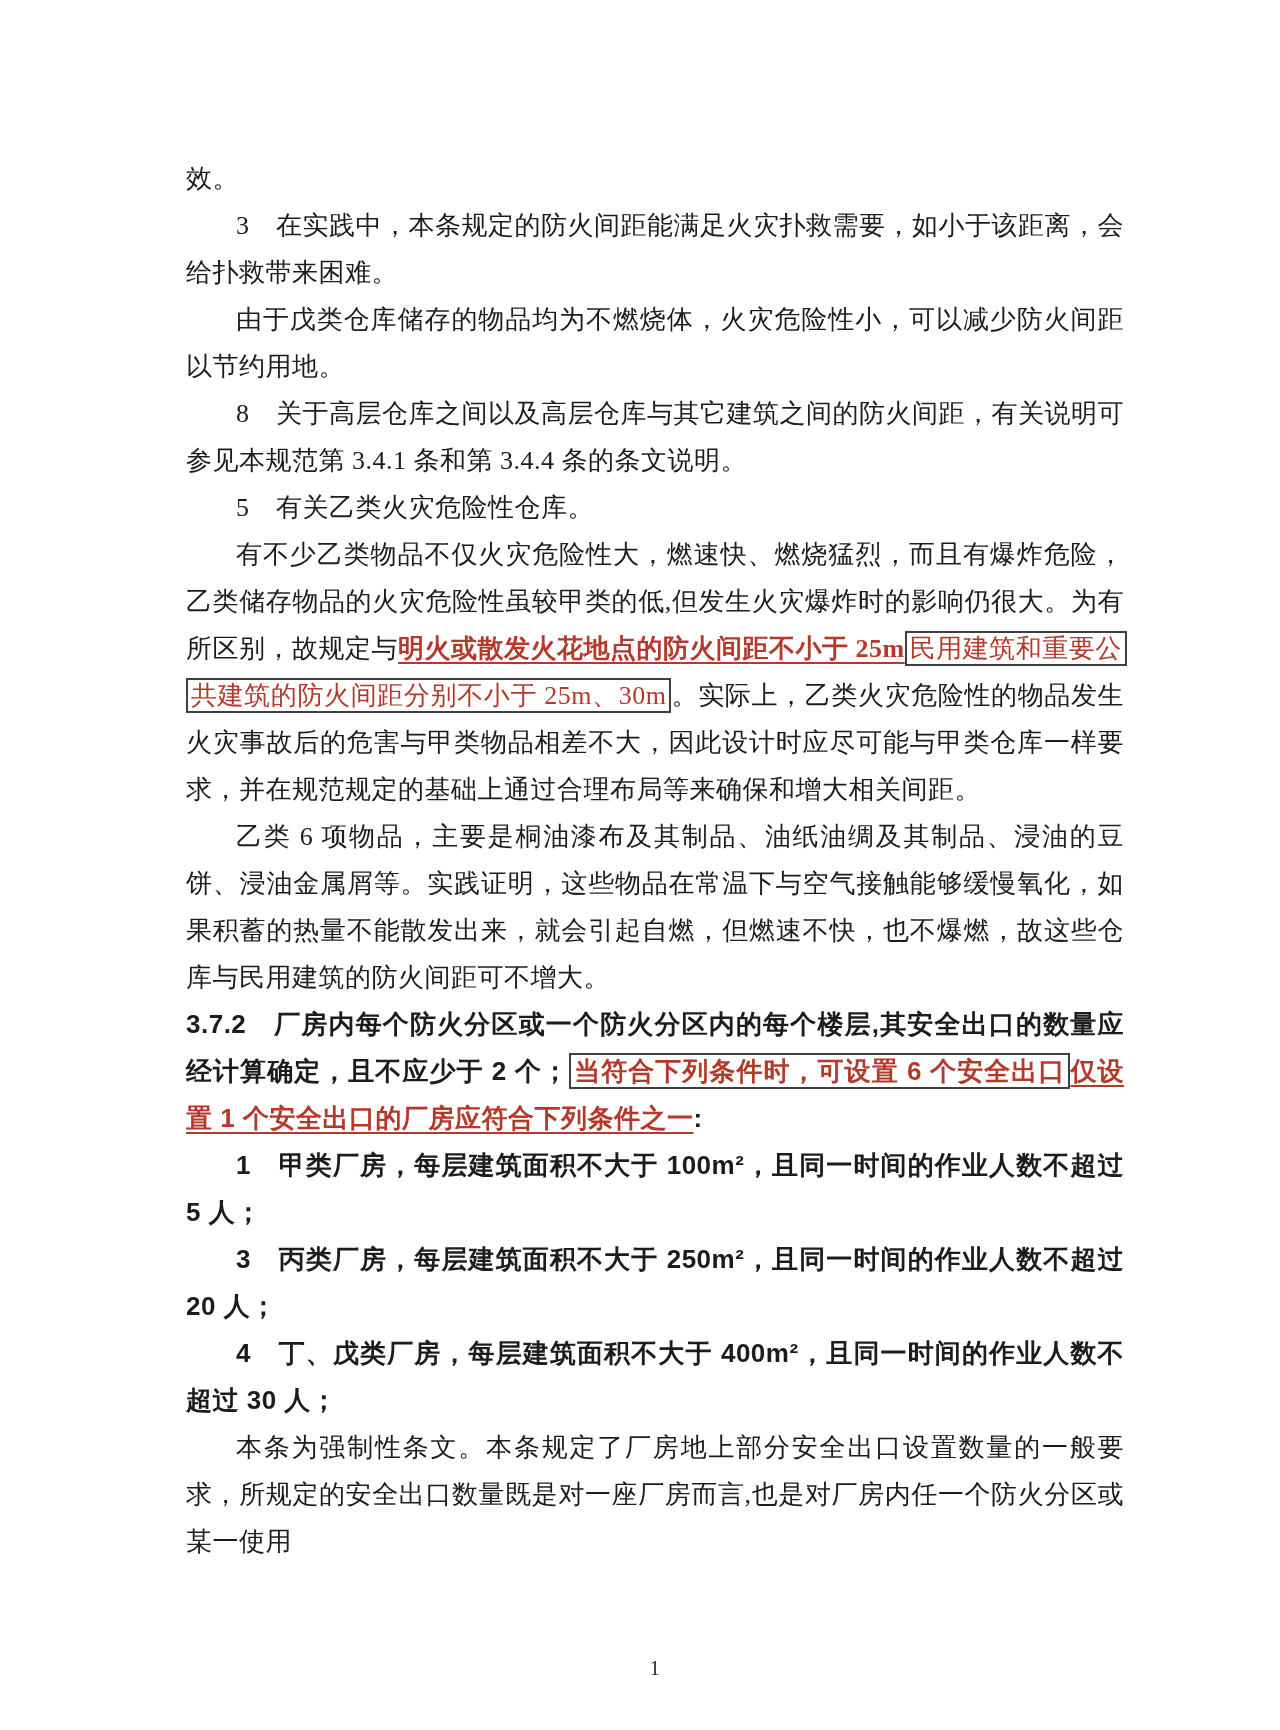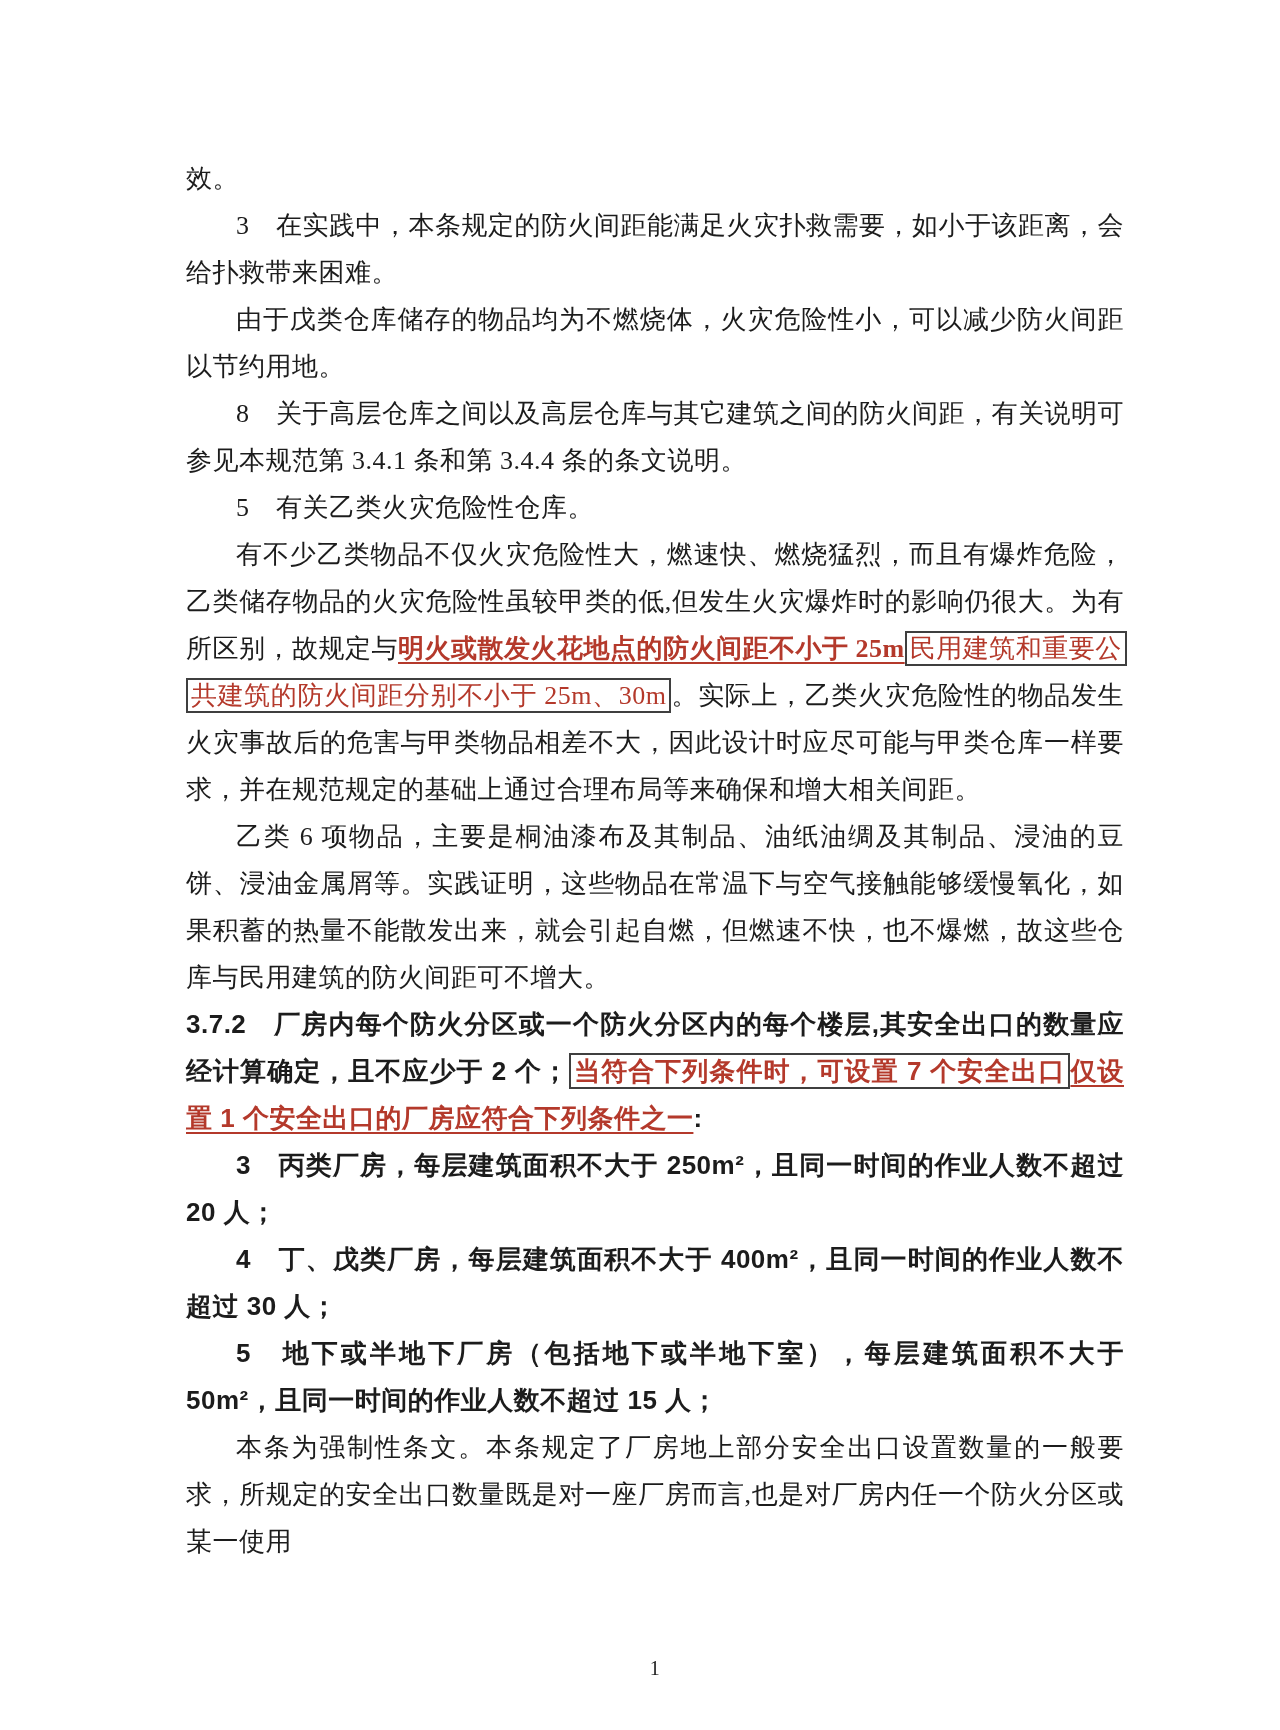--- a/index.html
+++ b/index.html
@@ -69,25 +69,25 @@
   <p class="indent">由于戊类仓库储存的物品均为不燃烧体，火灾危险性小，可以减少防火间距以节约用地。</p>
 
   <p class="indent">8　关于高层仓库之间以及高层仓库与其它建筑之间的防火间距，有关说明可参见本规范第 3.4.1 条和第 3.4.4 条的条文说明。</p>
 
   <p class="indent">5　有关乙类火灾危险性仓库。</p>
 
   <p class="indent"><span>有不少乙类物品不仅火灾危险性大，燃速快、燃烧猛烈，而且有爆炸危险，乙类储存物品的火灾危险性虽较甲类的低,但发生火灾爆炸时的影响仍很大。为有所区别，故规定与</span><span class="u-red">明火或散发火花地点的防火间距不小于 25m</span><span class="boxed">民用建筑和重要公共建筑的防火间距分别不小于 25m、30m</span><span>。实际上，乙类火灾危险性的物品发生火灾事故后的危害与甲类物品相差不大，因此设计时应尽可能与甲类仓库一样要求，并在规范规定的基础上通过合理布局等来确保和增大相关间距。</span></p>
 
   <p class="indent">乙类 6 项物品，主要是桐油漆布及其制品、油纸油绸及其制品、浸油的豆饼、浸油金属屑等。实践证明，这些物品在常温下与空气接触能够缓慢氧化，如果积蓄的热量不能散发出来，就会引起自燃，但燃速不快，也不爆燃，故这些仓库与民用建筑的防火间距可不增大。</p>
 
-  <p class="heiti"><span>3.7.2　厂房内每个防火分区或一个防火分区内的每个楼层,其安全出口的数量应经计算确定，且不应少于 2 个；</span><span class="boxed">当符合下列条件时，可设置 7 个安全出口</span><span class="u-red">仅设置 1 个安全出口的厂房应符合下列条件之一</span><span>:</span></p>
+  <p class="heiti"><span>3.7.2　厂房内每个防火分区或一个防火分区内的每个楼层,其安全出口的数量应经计算确定，且不应少于 2 个；</span><span class="boxed">当符合下列条件时，可设置 6 个安全出口</span><span class="u-red">仅设置 1 个安全出口的厂房应符合下列条件之一</span><span>:</span></p>
 
+  <p class="heiti indent">1　甲类厂房，每层建筑面积不大于 100m²，且同一时间的作业人数不超过 5 人；</p>
   <p class="heiti indent">3　丙类厂房，每层建筑面积不大于 250m²，且同一时间的作业人数不超过 20 人；</p>
   <p class="heiti indent">4　丁、戊类厂房，每层建筑面积不大于 400m²，且同一时间的作业人数不超过 30 人；</p>
-  <p class="heiti indent">5　地下或半地下厂房（包括地下或半地下室），每层建筑面积不大于 50m²，且同一时间的作业人数不超过 15 人；</p>
 
 
 
   <p class="indent">本条为强制性条文。本条规定了厂房地上部分安全出口设置数量的一般要求，所规定的安全出口数量既是对一座厂房而言,也是对厂房内任一个防火分区或某一使用</p>
 
   <div class="footer">1</div>
 
 </div>
 
 </body></html>

